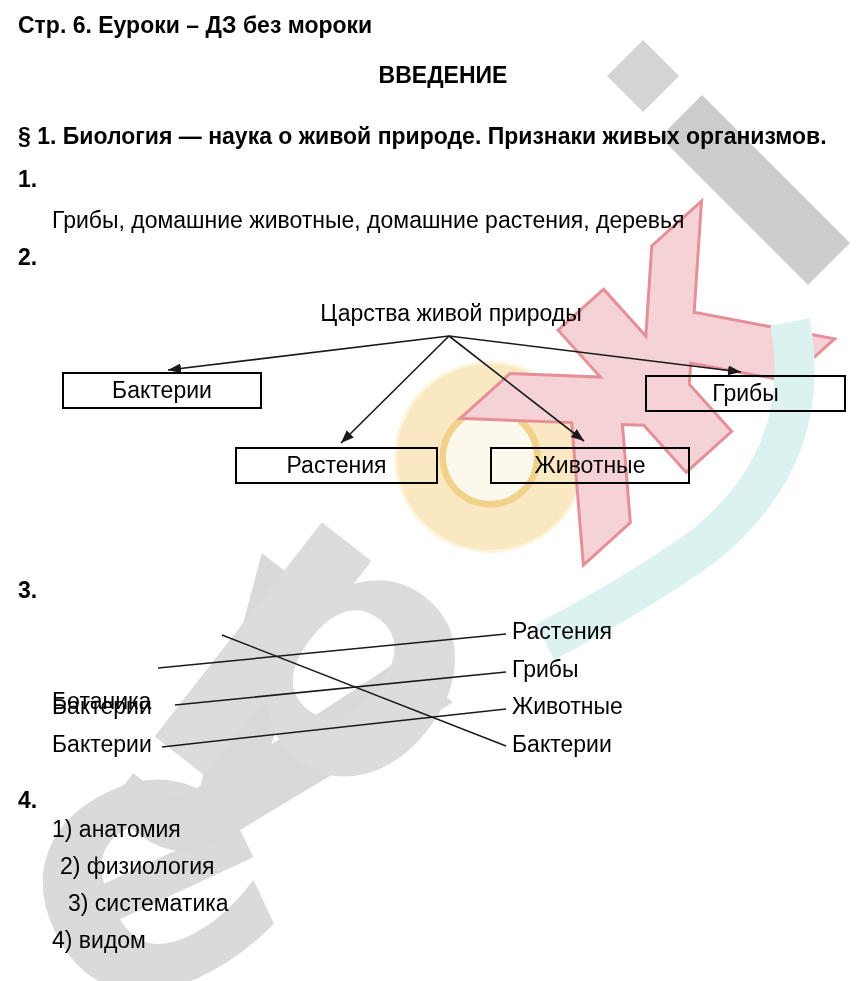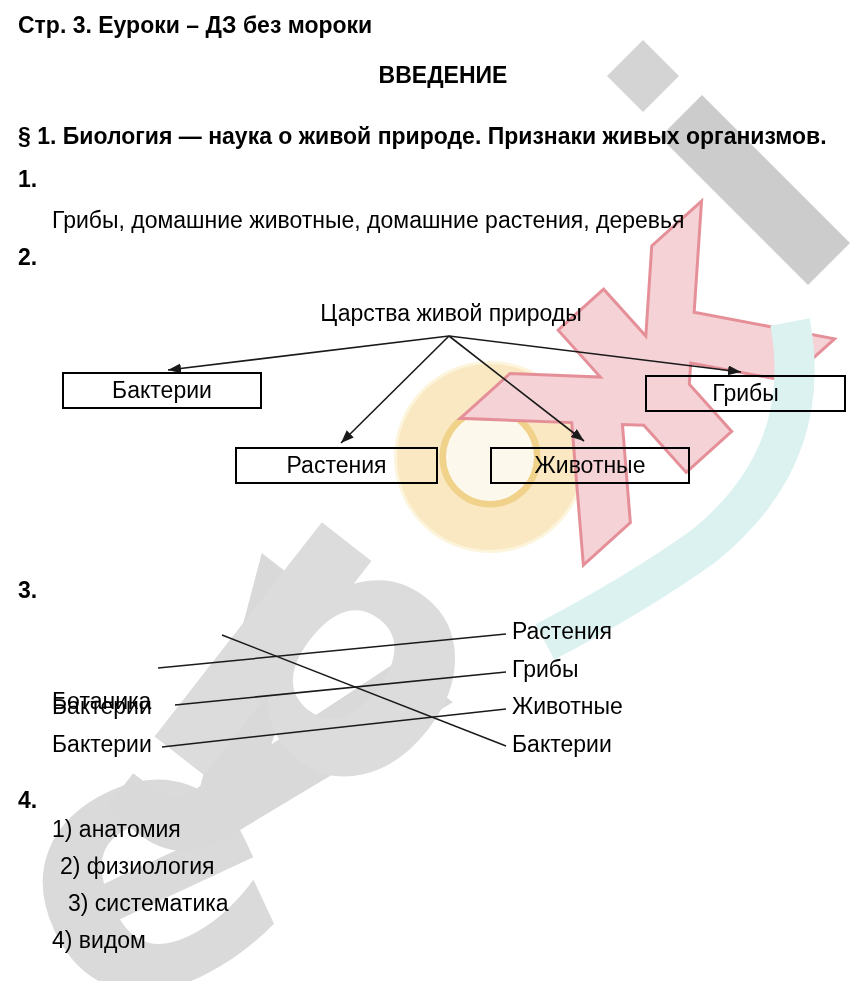--- a/index.html
+++ b/index.html
@@ -70,21 +70,21 @@
     </g>
 
     <g stroke="#1a1a1a" stroke-width="1.5">
       <line x1="222" y1="635" x2="506" y2="746"></line>
       <line x1="158" y1="668" x2="506" y2="634"></line>
       <line x1="175" y1="705" x2="506" y2="672"></line>
       <line x1="162" y1="747" x2="506" y2="709"></line>
     </g>
   </svg>
 
-  <div class="txt b" style="left:18px;top:12px">Стр. 3. Еуроки – ДЗ без мороки</div>
+  <div class="txt b" style="left:18px;top:12px">Стр. 6. Еуроки – ДЗ без мороки</div>
 
   <div class="txt b center" style="left:0;top:62px;width:886px">ВВЕДЕНИЕ</div>
 
   <div class="txt b" style="left:18px;top:123px">§ 1. Биология — наука о живой природе. Признаки живых организмов.</div>
 
   <div class="txt b" style="left:18px;top:166px">1.</div>
   <div class="txt" style="left:52px;top:207px">Грибы, домашние животные, домашние растения, деревья</div>
 
   <div class="txt b" style="left:18px;top:244px">2.</div>
   <div class="txt center" style="left:0;top:300px;width:902px">Царства живой природы</div>

